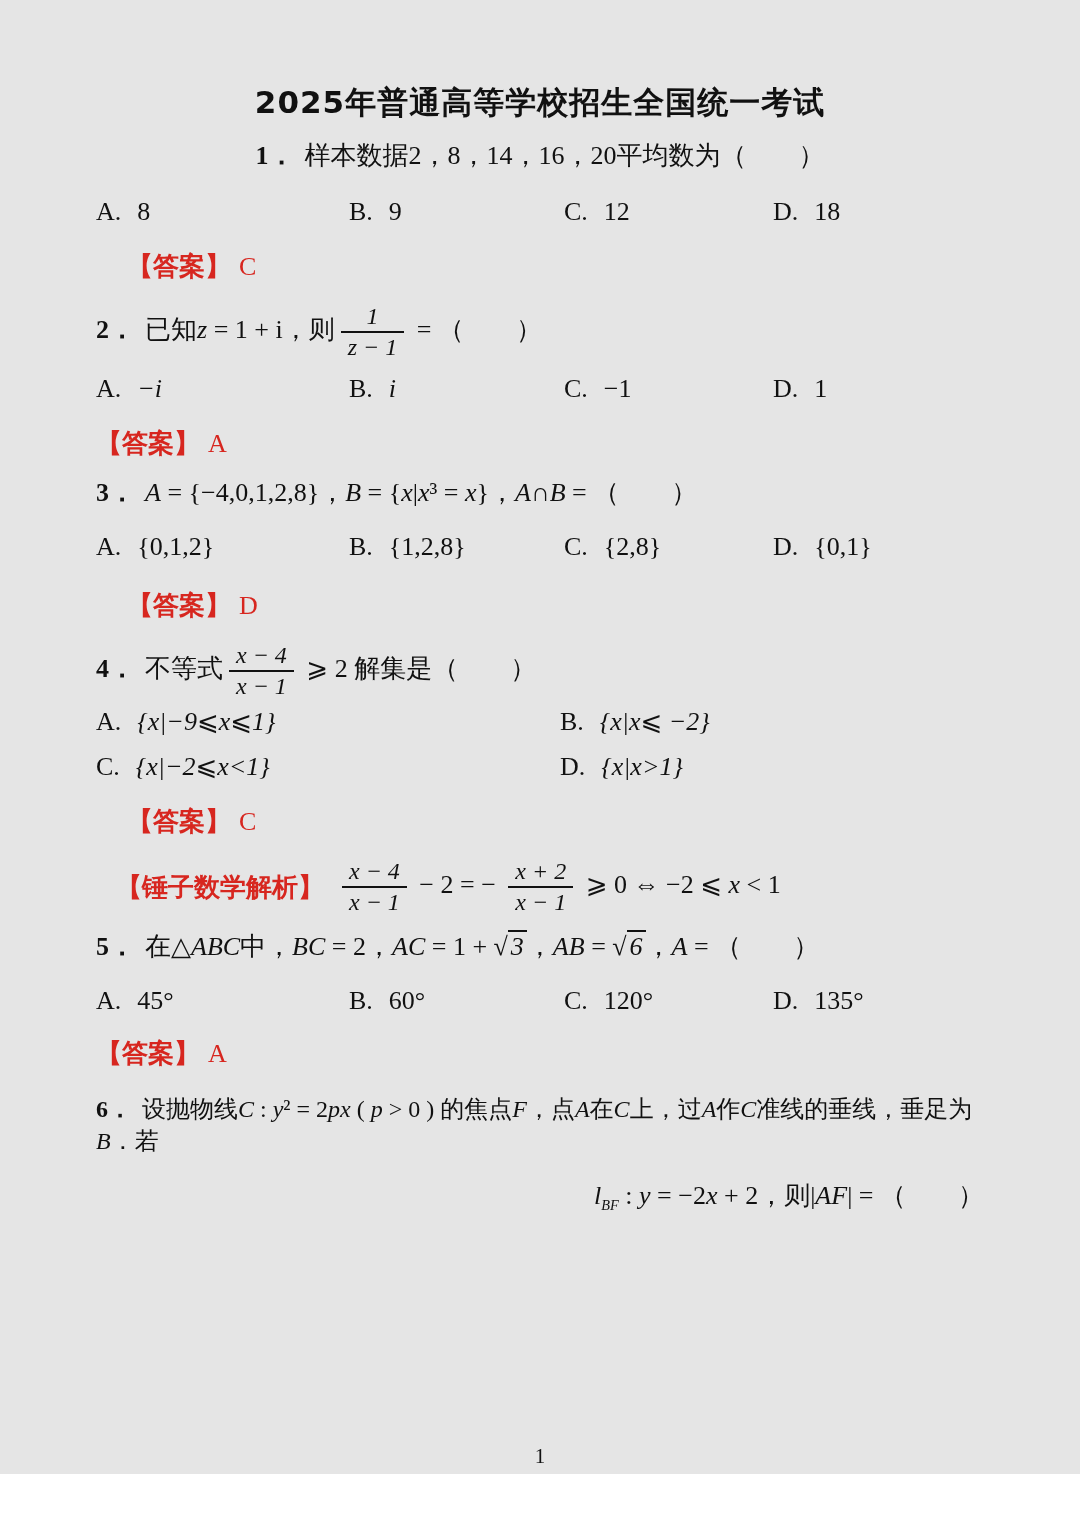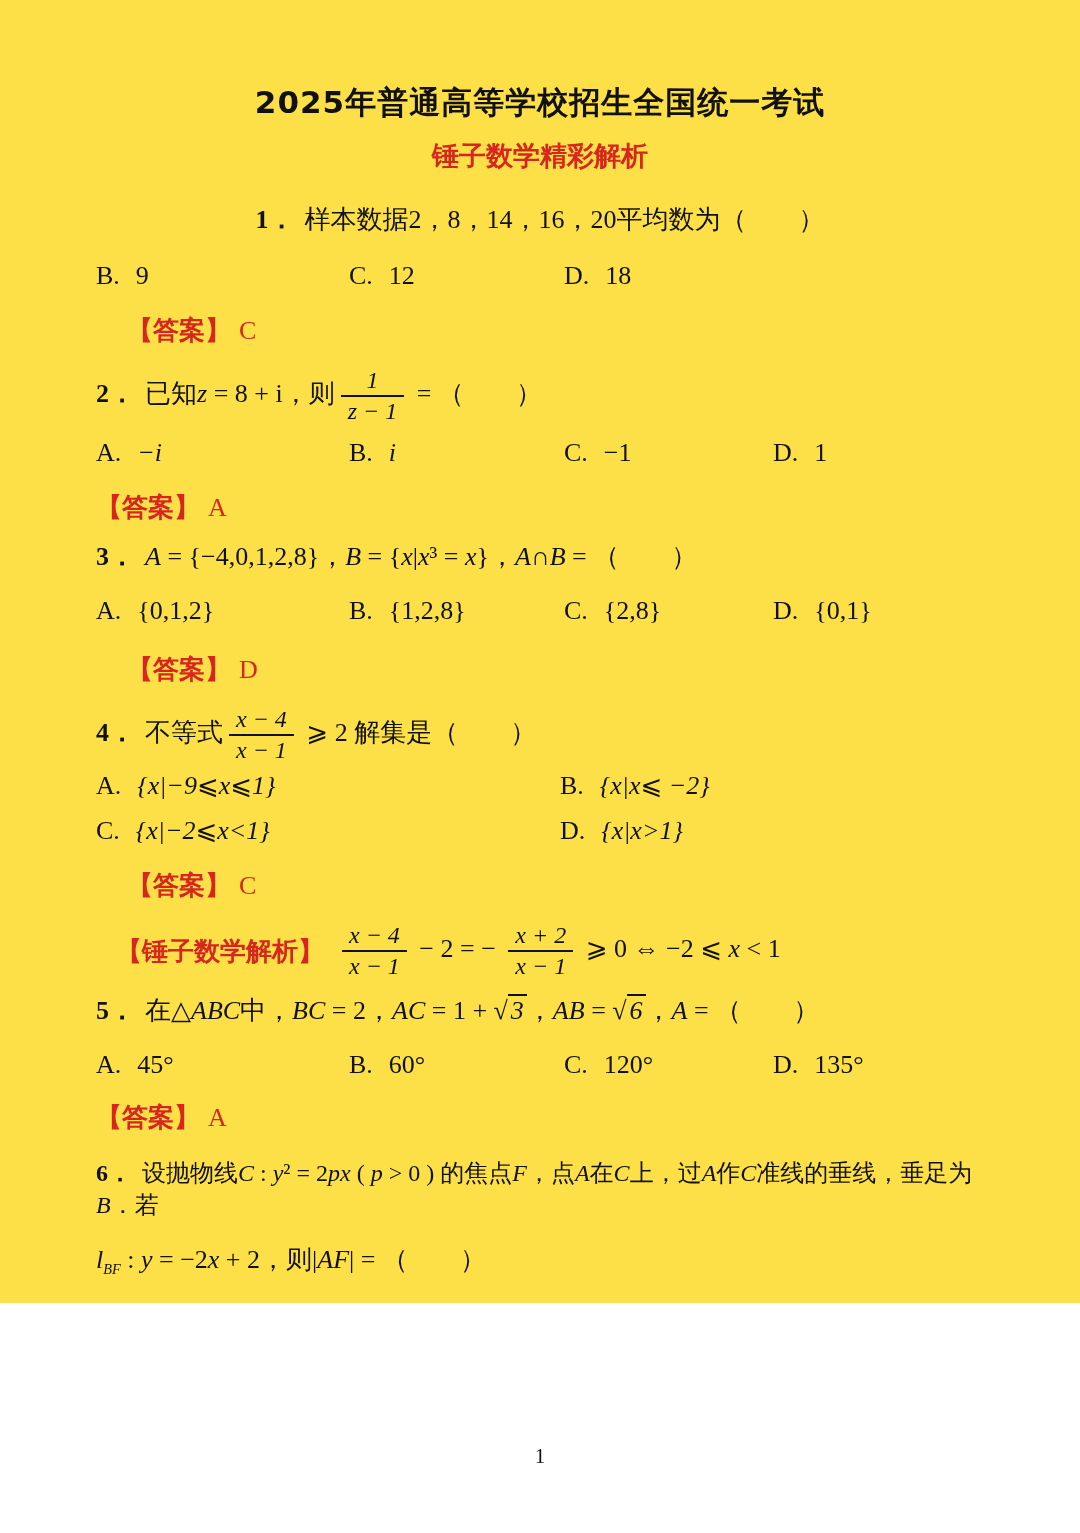--- a/index.html
+++ b/index.html
@@ -1,22 +1,22 @@
 <!DOCTYPE html>
 <html><head>
 <meta charset="utf-8">
 <style>
   html,body{margin:0;padding:0;background:#ffffff;}
   body{
     width:1080px;height:1533px;overflow:hidden;
     font-family:"Liberation Serif","DejaVu Serif","DejaVu Sans",serif;
     color:#111;
   }
-  .page{position:relative;width:1080px;height:1303px;box-sizing:border-box;
-        padding:82px 96px 0 96px;background:#fde047;}
+  .page{position:relative;width:1080px;height:1474px;box-sizing:border-box;
+        padding:82px 96px 0 96px;background:#e5e5e5;}
   .title{font-size:31px;font-weight:700;text-align:center;letter-spacing:1px;
          margin-bottom:14px;font-family:"DejaVu Sans","Liberation Sans",sans-serif;}
   .subtitle{font-size:27px;font-weight:700;text-align:center;color:#d7261f;
             margin-bottom:28px;font-family:"DejaVu Sans","Liberation Sans",sans-serif;}
   .stem{font-size:26px;line-height:1.35;}
   .stem.tight{font-size:24px;}
   .qnum{font-weight:700;margin-right:10px;}
   .cn{font-family:inherit;}
   .m{font-family:"Liberation Serif","DejaVu Serif","DejaVu Sans",serif;}
   .v{font-family:"Liberation Serif","DejaVu Serif","DejaVu Sans",serif;font-style:italic;}
@@ -34,44 +34,44 @@
   .olabel{margin-right:16px;}
   .ans{font-size:26px;}
   .anslab{color:#d7261f;font-weight:700;
           font-family:"DejaVu Sans","Liberation Sans",sans-serif;}
   .ansval{color:#d7261f;margin-left:8px;}
   .analysis{font-size:26px;display:flex;align-items:center;flex-wrap:wrap;margin-left:20px;}
   .analysis .anslab{margin-right:12px;}
   .pageno{position:absolute;left:0;right:0;top:1444px;text-align:center;font-size:21px;}
   .mb6{margin-bottom:6px;}.mb12{margin-bottom:12px;}.mb14{margin-bottom:14px;}
   .mb18{margin-bottom:18px;margin-left:31px;}.mb20{margin-bottom:20px;}.mb22{margin-bottom:22px;}
-  .mb24{margin-bottom:24px;text-align:center;}.mb26{margin-bottom:26px;}.mb28{margin-bottom:28px;}
+  .mb24{margin-bottom:24px;text-align:center;}.mb26{margin-bottom:26px;}.mb28{margin-bottom:28px;text-align:right;}
 </style>
 </head>
 <body>
 
 <div class="page">
 
   <div class="title">2025年普通高等学校招生全国统一考试</div>
-  <div class="subtitle">锤子数学精彩解析</div>
 
   <div class="stem mb24">
     <span class="qnum">1．</span><span><span class="cn">样本数据</span><span class="m">2，8，14，16，20</span><span class="cn">平均数为（　　）</span></span>
   </div>
   <div class="optrow c4 mb22">
+    <div class="opt"><span class="olabel">A.</span><span><span class="m">8</span></span></div>
     <div class="opt"><span class="olabel">B.</span><span><span class="m">9</span></span></div>
     <div class="opt"><span class="olabel">C.</span><span><span class="m">12</span></span></div>
     <div class="opt"><span class="olabel">D.</span><span><span class="m">18</span></span></div>
   </div>
   <div class="ans mb18">
     <span class="anslab">【答案】</span><span class="ansval">C</span>
   </div>
 
   <div class="stem mb12">
-    <span class="qnum">2．</span><span><span class="cn">已知</span><span class="v">z</span><span class="m"> = 8 + i</span><span class="cn">，则</span><span class="frac">
+    <span class="qnum">2．</span><span><span class="cn">已知</span><span class="v">z</span><span class="m"> = 1 + i</span><span class="cn">，则</span><span class="frac">
           <span class="fnum">1</span>
           <span class="fden">z − 1</span>
         </span><span class="m"> = （　　）</span></span>
   </div>
   <div class="optrow c4 mb22">
     <div class="opt"><span class="olabel">A.</span><span><span class="v">−i</span></span></div>
     <div class="opt"><span class="olabel">B.</span><span><span class="v">i</span></span></div>
     <div class="opt"><span class="olabel">C.</span><span><span class="m">−1</span></span></div>
     <div class="opt"><span class="olabel">D.</span><span><span class="m">1</span></span></div>
   </div>

